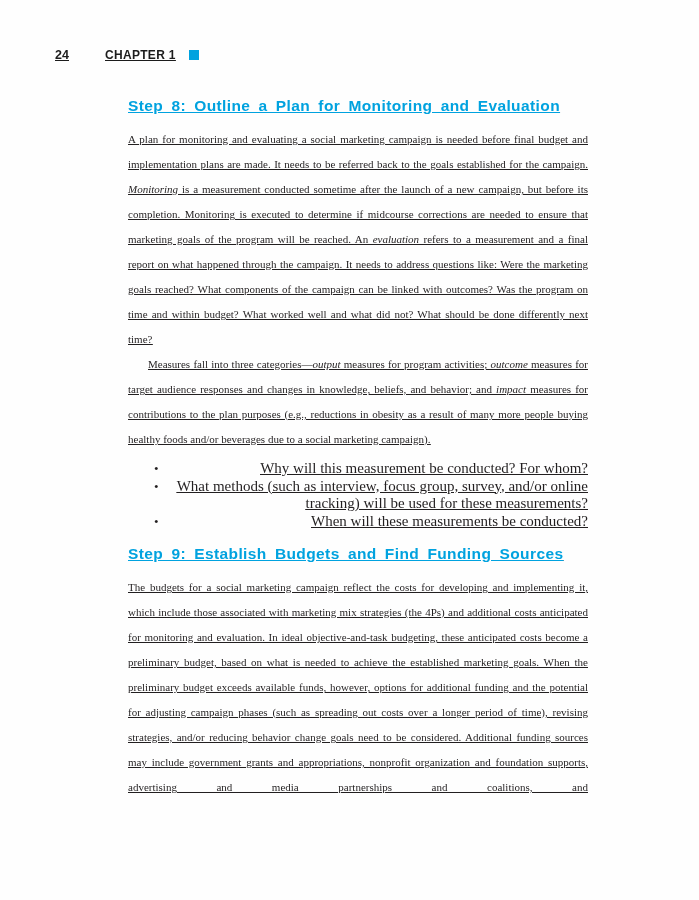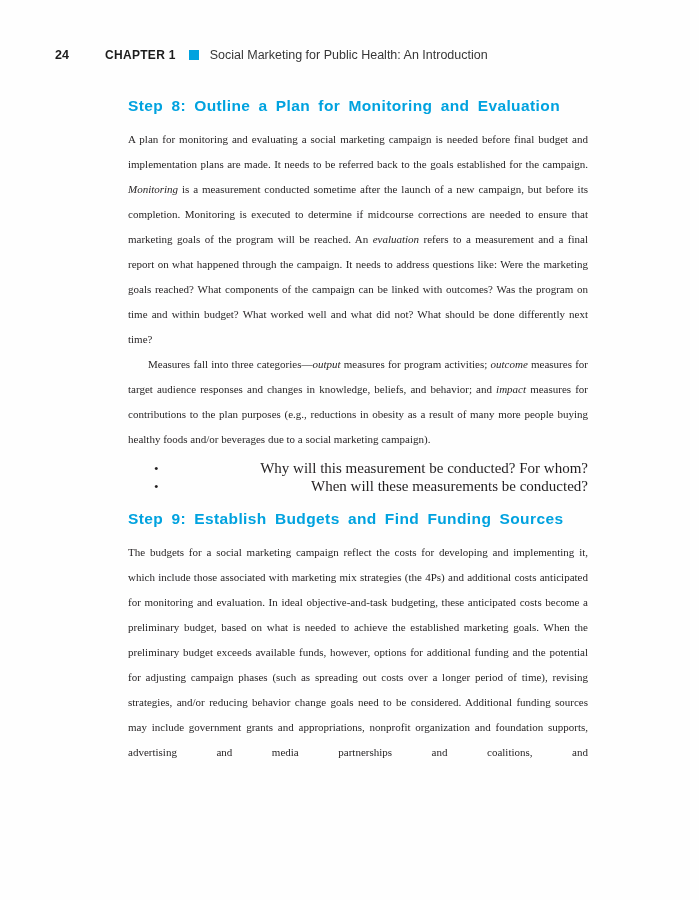--- a/index.html
+++ b/index.html
@@ -1,20 +1,20 @@
 <!DOCTYPE html>
 <html style="--accent: #00a2df; --ink: #221f20;"><head>
 <meta charset="utf-8">
 <style>
   :root {
     --accent: #00a2df;
     --ink: #221f20;
     --header-ink: #1c1c1c;
   }
-  * { margin: 0; padding: 0; box-sizing: border-box; }
+  * { margin: 0; padding: 0; box-sizing: border-box; text-decoration: underline; }
   html, body { background: #ffffff; }
   .page {
     position: relative;
     width: 699px;
     height: 900px;
     background: #fefefe;
     overflow: hidden;
     font-family: "Liberation Serif", serif;
     color: var(--ink);
   }
@@ -101,26 +101,26 @@
   em { font-style: italic; }
 </style>
 </head>
 <body>
 
 <div class="page">
   <div class="page-header">
     <span class="page-number">24</span>
     <span class="chapter-label">CHAPTER 1</span>
     <span class="chapter-marker"></span>
-    <span class="running-title">Social Marketing for Public Health: An Introduction</span>
   </div>
   <div class="page-body">
       <h2 class="step-heading">Step 8: Outline a Plan for Monitoring and Evaluation</h2>
       <p><span>A plan for monitoring and evaluating a social marketing campaign is needed before final budget and implementation plans are made. It needs to be referred back to the goals established for the campaign. </span><em>Monitoring</em><span> is a measurement conducted sometime after the launch of a new campaign, but before its completion. Monitoring is executed to determine if midcourse corrections are needed to ensure that marketing goals of the program will be reached. An </span><em>evaluation</em><span> refers to a measurement and a final report on what happened through the campaign. It needs to address questions like: Were the marketing goals reached? What components of the campaign can be linked with outcomes? Was the program on time and within budget? What worked well and what did not? What should be done differently next time?</span></p>
       <p class="indent"><span>Measures fall into three categories—</span><em>output</em><span> measures for program activities; </span><em>outcome</em><span> measures for target audience responses and changes in knowledge, beliefs, and behavior; and </span><em>impact</em><span> measures for contributions to the plan purposes (e.g., reductions in obesity as a result of many more people buying healthy foods and/or beverages due to a social marketing campaign).</span></p>
       <ul class="bullet-list">
         <li>Why will this measurement be conducted? For whom?</li>
+        <li>What methods (such as interview, focus group, survey, and/or online tracking) will be used for these measurements?</li>
         <li>When will these measurements be conducted?</li>
       </ul>
       <h2 class="step-heading">Step 9: Establish Budgets and Find Funding Sources</h2>
       <p class="justify-last"><span>The budgets for a social marketing campaign reflect the costs for developing and implementing it, which include those associated with marketing mix strategies (the 4Ps) and additional costs anticipated for monitoring and evaluation. In ideal objective-and-task budgeting, these anticipated costs become a preliminary budget, based on what is needed to achieve the established marketing goals. When the preliminary budget exceeds available funds, however, options for additional funding and the potential for adjusting campaign phases (such as spreading out costs over a longer period of time), revising strategies, and/or reducing behavior change goals need to be considered. Additional funding sources may include government grants and appropriations, nonprofit organization and foundation supports, advertising and media partnerships and coalitions, and</span></p>
     </div>
 </div>
 
 </body></html>

